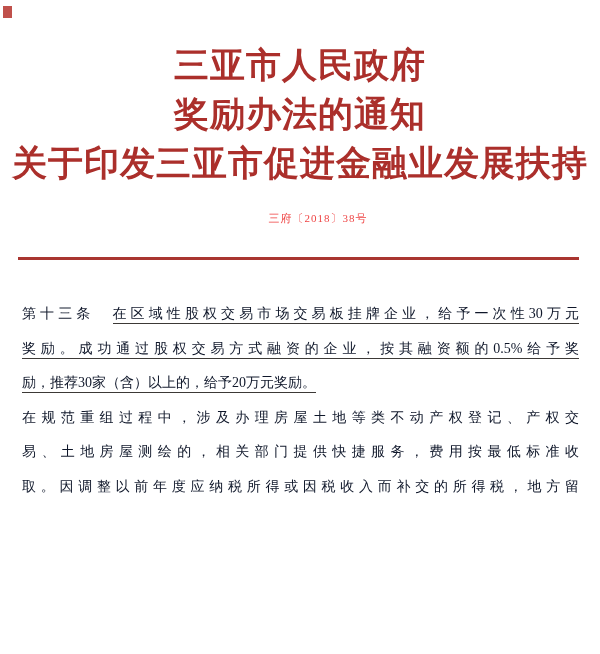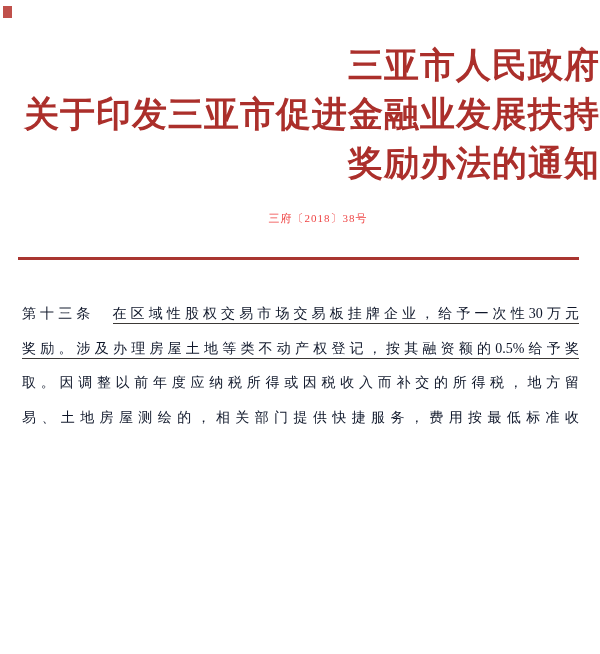--- a/index.html
+++ b/index.html
@@ -19,21 +19,21 @@
     width: 9px;
     height: 12px;
     background: #b5312b;
     opacity: 0.85;
   }
   .title-block {
     position: absolute;
     top: 41px;
     left: 0;
     width: 100%;
-    text-align: right;
+    text-align: center;
     color: #ab2f2b;
     font-weight: bold;
     font-size: 35px;
     line-height: 49px;
     letter-spacing: 1px;
   }
   .doc-number {
     position: absolute;
     top: 206px;
     left: 18px;
@@ -77,28 +77,30 @@
 </style>
 </head>
 <body>
 
 <div class="page">
 
   <div class="corner-mark"></div>
 
   <div class="title-block">
     <div>三亚市人民政府</div>
+    <div>奖励办法的通知</div>
     <div>关于印发三亚市促进金融业发展扶持</div>
-    <div>奖励办法的通知</div>
   </div>
 
   <div class="doc-number">三府〔2018〕38号</div>
 
   <div class="red-rule"></div>
 
   <div class="body-block">
     <div class="bline justify"><span>第十三条　</span><span class="ul">在区域性股权交易市场交易板挂牌企业，给予一次性30万元</span></div>
-    <div class="bline justify"><span class="ul">奖励。涉及办理房屋土地等类不动产权登记，按其融资额的0.5%给予奖</span></div>
+    <div class="bline justify"><span class="ul">奖励。成功通过股权交易方式融资的企业，按其融资额的0.5%给予奖</span></div>
+    <div class="bline"><span class="ul">励，推荐30家（含）以上的，给予20万元奖励。</span></div>
+    <div class="bline justify"><span>在规范重组过程中，涉及办理房屋土地等类不动产权登记、产权交</span></div>
+    <div class="bline justify"><span>易、土地房屋测绘的，相关部门提供快捷服务，费用按最低标准收</span></div>
     <div class="bline justify"><span>取。因调整以前年度应纳税所得或因税收入而补交的所得税，地方留</span></div>
-    <div class="bline justify"><span>易、土地房屋测绘的，相关部门提供快捷服务，费用按最低标准收</span></div>
   </div>
 
 </div>
 
 </body></html>

